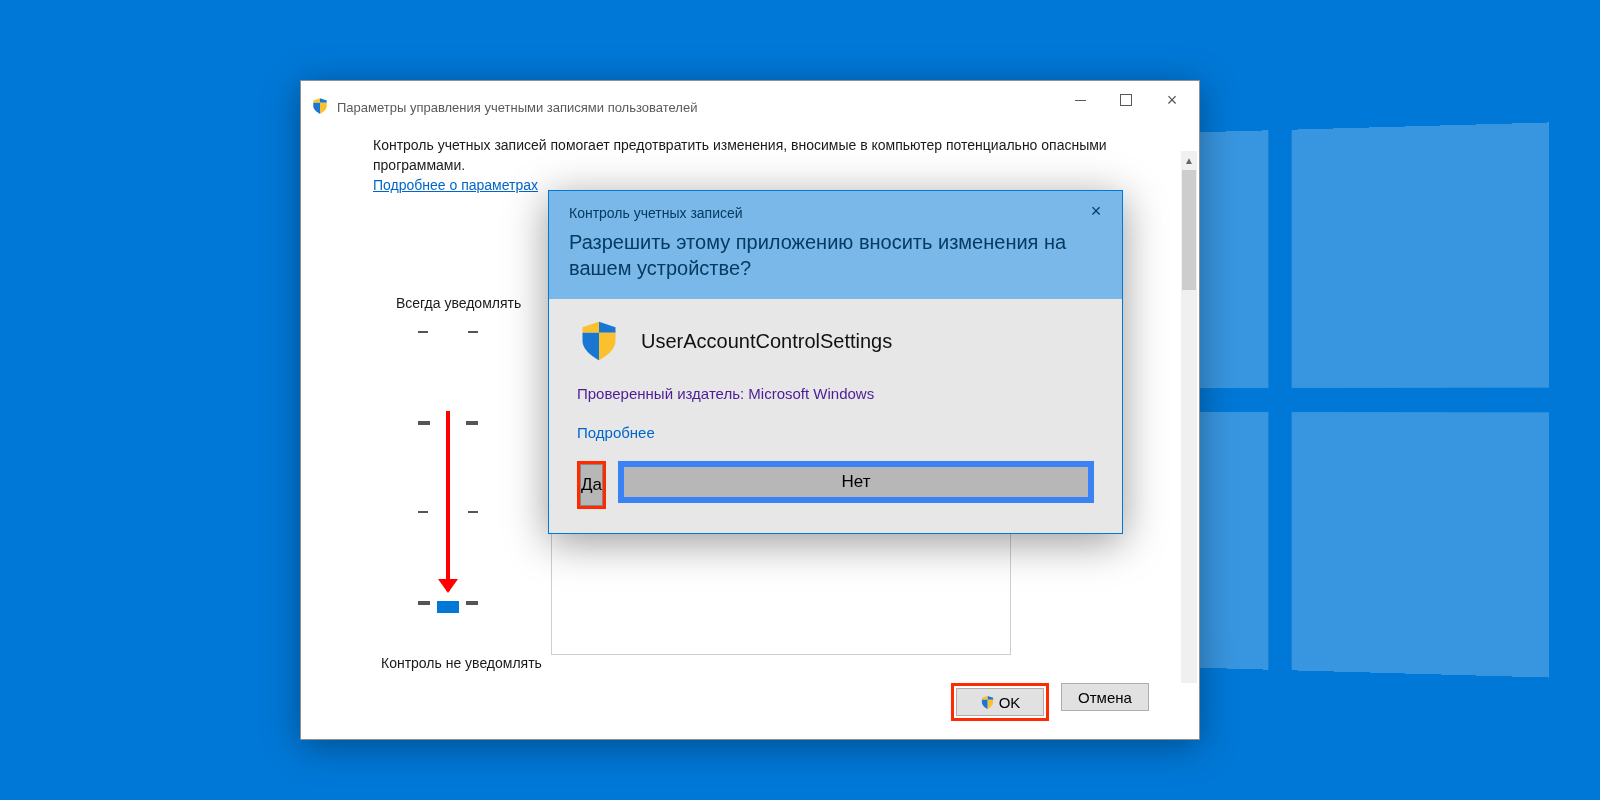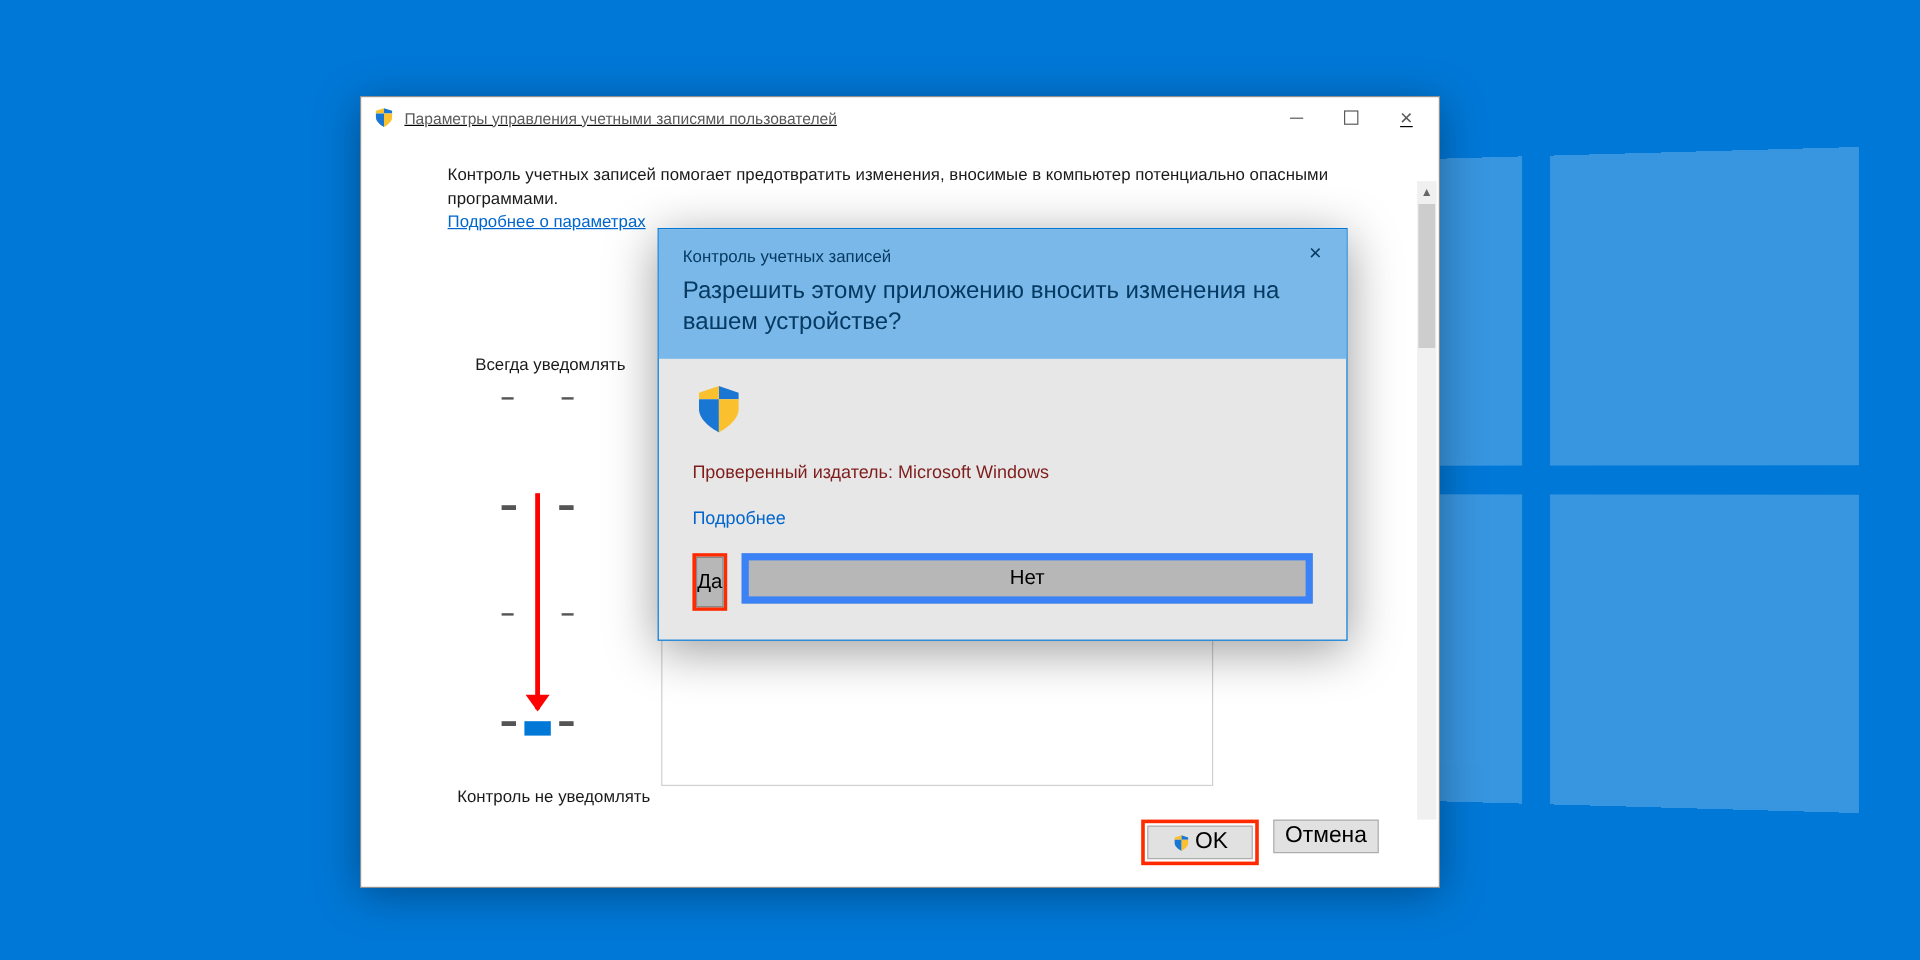--- a/index.html
+++ b/index.html
@@ -2,21 +2,21 @@
 <html><head>
 <meta charset="utf-8">
 <style>
 * { margin:0; padding:0; box-sizing:border-box; font-family:"Segoe UI",Tahoma,sans-serif; }
 body { width:1600px; height:800px; background:#0078d7; position:relative; overflow:hidden; }
 
 .winlogo { position:absolute; right:50px; top:130px; width:540px; height:540px; display:grid; grid-template-columns:1fr 1fr; grid-template-rows:1fr 1fr; gap:24px; transform:perspective(2400px) rotateY(-14deg); }
 .winlogo div { background:rgba(255,255,255,0.22); }
 
 .window { position:absolute; left:300px; top:80px; width:900px; height:660px; background:#fff; border:1px solid #8f8f8f; box-shadow:0 6px 34px rgba(0,0,0,0.35); }
-.titlebar { height:34px; display:flex; align-items:center; padding:0 4px 0 10px;text-decoration:underline; }
+.titlebar { height:34px; display:flex; align-items:flex-end; padding:0 4px 0 10px; }
 .titlebar .shield { width:18px; height:18px; margin-right:8px; }
 .titlebar .title { font-size:13px; color:#5a5a5a; flex:1; }
 .titlebar .wbtn { width:46px; height:30px; display:flex; align-items:center; justify-content:center; font-size:14px; color:#5a5a5a; font-family:Arial,sans-serif; }
 .titlebar .wbtn.min::before{content:"";display:block;width:11px;height:1px;background:#5a5a5a;}
 .titlebar .wbtn.max::before{content:"";display:block;width:10px;height:10px;border:1px solid #5a5a5a;}
 .titlebar .wbtn.cls{font-size:18px;}
 
 .content { position:relative; padding:20px 60px 0 72px; height:calc(100% - 34px); }
 .heading { font-size:21px; color:#003399; margin-bottom:18px; font-weight:400; }
 .desc { font-size:14px; color:#1a1a1a; line-height:1.45; }
@@ -34,35 +34,35 @@
 .thumb { position:absolute; left:19px; top:270px; width:22px; height:12px; background:#0078d7;}
 .bottomlabel { font-size:14px; color:#1a1a1a; margin-top:24px; margin-left:-15px;}
 
 .panelbox { position:absolute; left:250px; top:220px; width:460px; height:320px; border:1px solid #cfcfcf; background:#fff;}
 
 .scrollbar{position:absolute;right:2px;top:36px;bottom:56px;width:16px;background:#f0f0f0;}
 .scrollbar .sbbtn{height:18px;background:#f0f0f0;display:flex;align-items:center;justify-content:center;color:#666;font-size:10px;}
 .scrollbar .sbthumb{height:120px;background:#cdcdcd;margin:1px;}
 
 .footer-btns{position:absolute;right:50px;bottom:18px;display:flex;gap:12px;}
-.btn{min-width:88px;height:28px;background:#e1e1e1;border:1px solid #adadad;font-size:19px;display:flex;align-items:center;justify-content:center;cursor:pointer;}
+.btn{min-width:88px;height:28px;background:#e1e1e1;border:1px solid #adadad;font-size:15px;display:flex;align-items:center;justify-content:center;cursor:pointer;}
 .btn .shield{width:15px;height:15px;margin-right:4px;}
 .okwrap{border:3px solid #ff2a00;padding:2px;}
 
 
 .uac{position:absolute;left:548px;top:190px;width:575px;background:#e7e7e7;border:1px solid #0078d7;box-shadow:0 8px 40px rgba(0,0,0,.4);}
 .uac-head{background:#79b8e8;padding:14px 20px 18px 20px;position:relative;}
 .uac-sub{font-size:14px;color:#063a63;margin-bottom:8px;}
 .uac-close{position:absolute;right:6px;top:6px;width:40px;height:28px;display:flex;align-items:center;justify-content:center;font-size:18px;color:#063a63;}
 .uac-q{font-size:20px;color:#063a63;line-height:1.3;font-weight:400;}
 .uac-body{padding:20px 28px 24px 28px;}
 .approw{display:flex;align-items:center;gap:20px;margin-bottom:22px;}
 .approw .shield{width:44px;height:44px;}
 .appname{font-size:20px;color:#111;}
-.pub{font-size:15px;color:#7f1d1d;margin-bottom:22px;}
+.pub{font-size:15px;color:#4c1d95;margin-bottom:22px;}
 .detlink{font-size:15px;color:#0066cc;display:inline-block;margin-bottom:20px;}
 .uac-btns{display:flex;gap:12px;}
 .ubtn{flex:1;height:42px;background:#b7b7b7;border:6px solid #3b82f6;font-size:17px;display:flex;align-items:center;justify-content:center;cursor:pointer;}
 .yeswrap{border:3px solid #ff2a00;}
 .yeswrap .ubtn{border:1px solid #888;}
 
 svg.shield path.bl{fill:#1976d2}svg.shield path.ye{fill:#fbc02d}
 </style>
 </head>
 <body>
@@ -148,20 +148,21 @@
     <div class="uac-q">Разрешить этому приложению вносить изменения на вашем устройстве?</div>
   </div>
   <div class="uac-body">
     <div class="approw">
       <svg class="shield" viewBox="0 0 32 32">
           <path class="bl" d="M16 2 L28 6 V10 H16 Z"></path>
           <path class="ye" d="M4 6 L16 2 V10 H4 Z"></path>
           <path class="ye" d="M16 10 H28 V16 C28 24 16 30 16 30 Z"></path>
           <path class="bl" d="M4 10 H16 V30 C16 30 4 24 4 16 Z"></path>
         </svg>
+      <div class="appname">UserAccountControlSettings</div>
     </div>
     <div class="pub">Проверенный издатель: Microsoft Windows</div>
     <a class="detlink">Подробнее</a>
     <div class="uac-btns">
       <div class="yeswrap">
         <div class="ubtn">Да</div>
       </div>
       <div class="ubtn">Нет</div>
     </div>
   </div>

